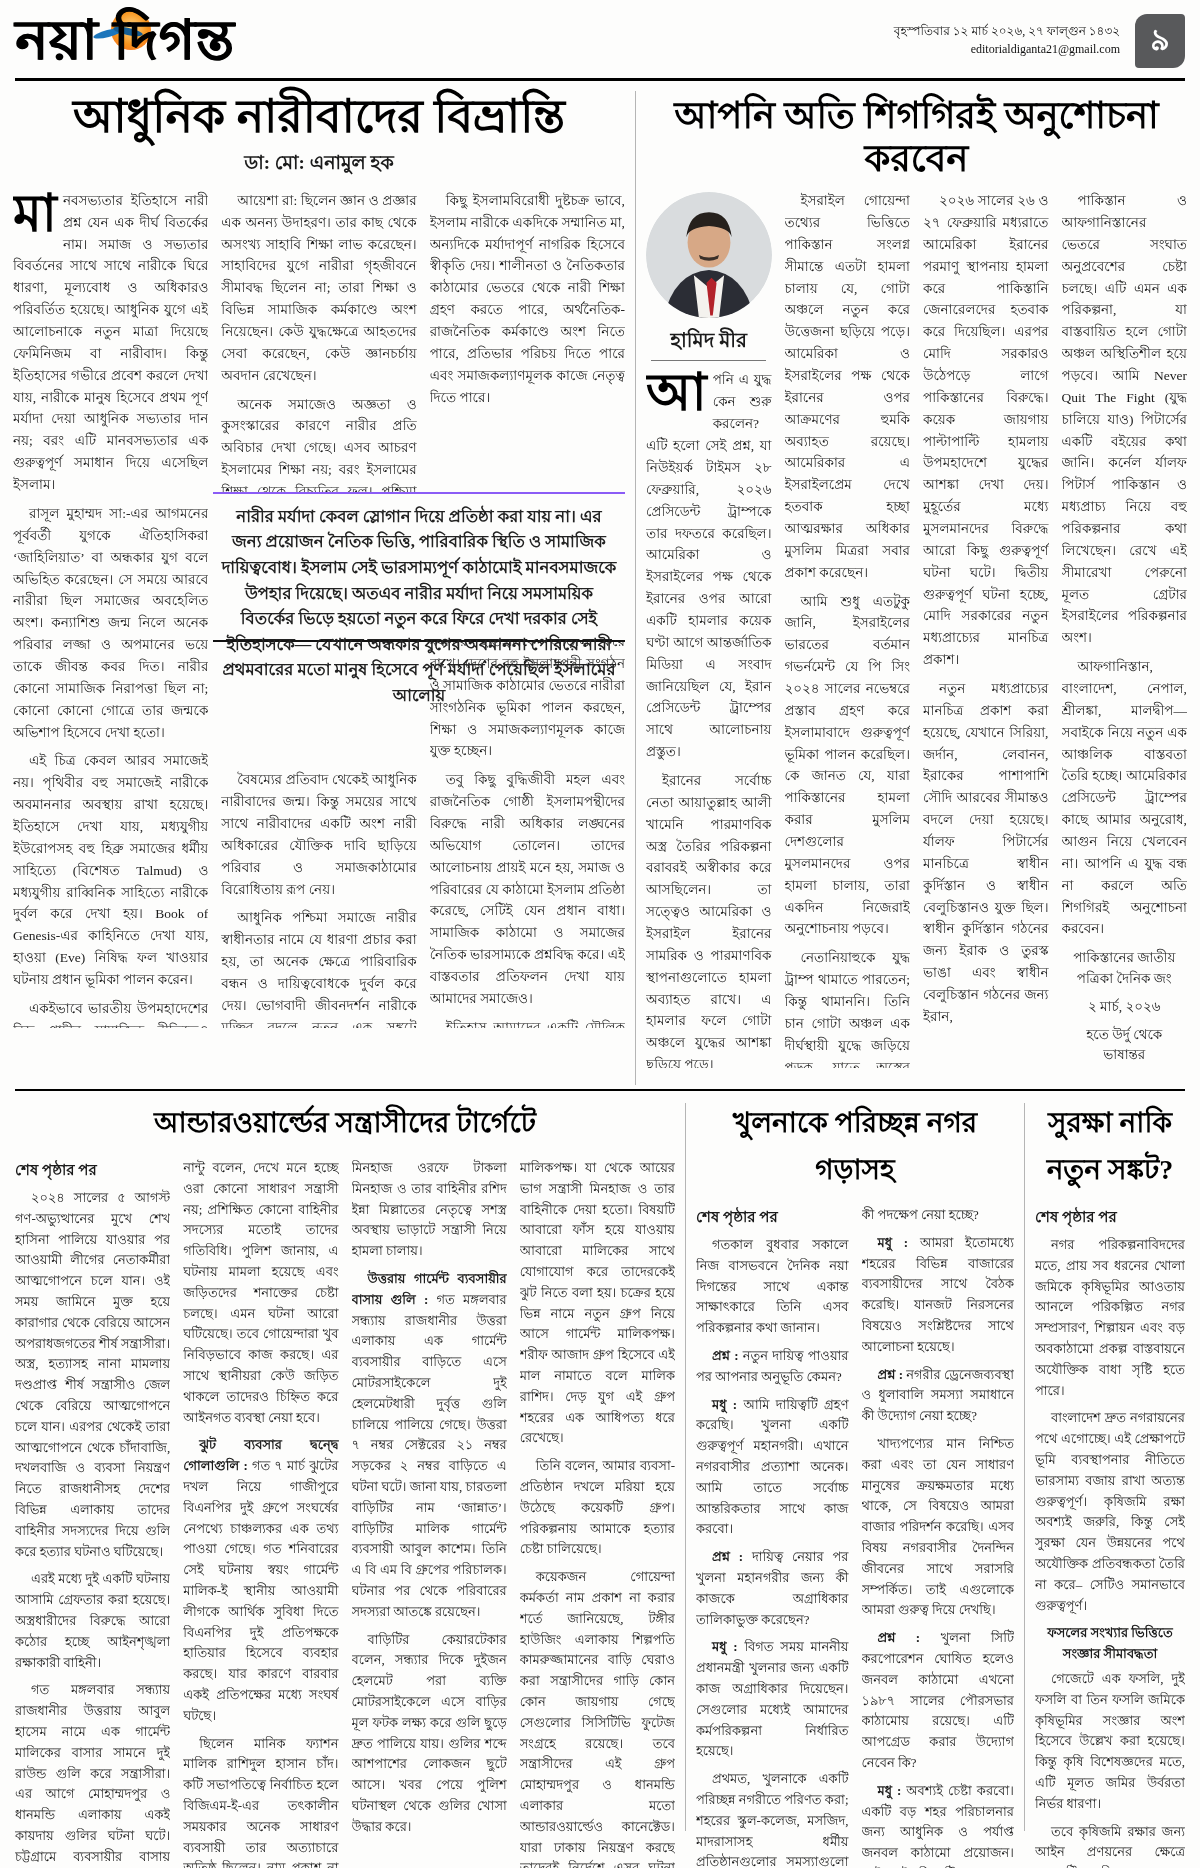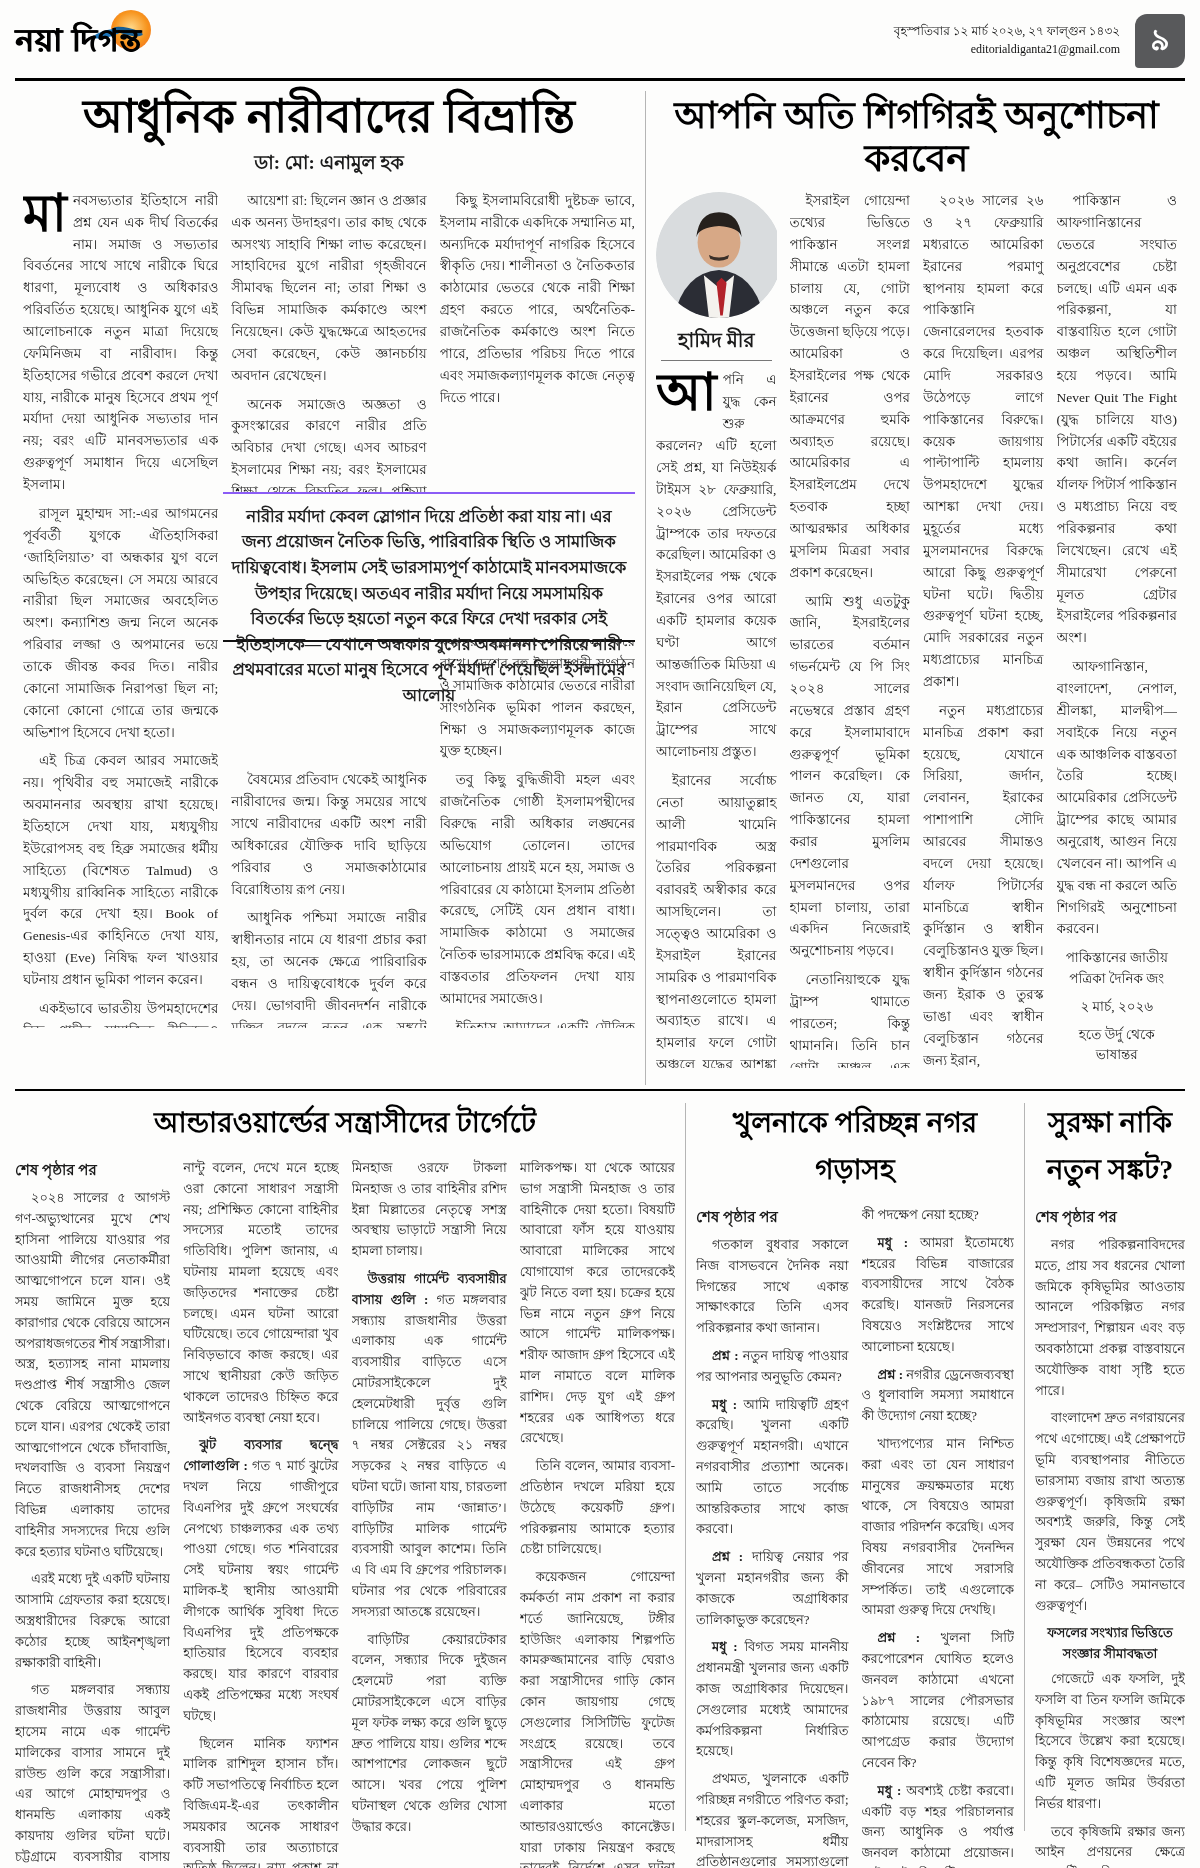--- a/index.html
+++ b/index.html
@@ -7,31 +7,31 @@
         font-family:"Liberation Serif",serif;color:#1b1b1b;overflow:hidden;}
   
   .masthead{position:relative;height:78px;padding:0 15px;}
   .logo{position:absolute;left:15px;top:8px;width:270px;height:66px;}
   .logo .sun{position:absolute;left:96px;top:2px;width:40px;height:40px;border-radius:50%;
              background:radial-gradient(circle at 50% 45%,#ffd98a 0%,#f7941d 55%,#f26522 100%);}
   .logo .bird{position:absolute;left:78px;top:18px;width:52px;height:16px;}
   .logo .bird span{position:absolute;display:block;height:7px;border-radius:50%;background:#1b75bb;}
   .logo .bird span:nth-child(1){left:0;top:4px;width:30px;transform:rotate(-14deg);}
   .logo .bird span:nth-child(2){left:20px;top:2px;width:30px;transform:rotate(12deg);background:#155e95;}
-  .logo .word{position:relative;font-weight:700;font-size:31px;line-height:66px;color:#000;
+  .logo .word{position:relative;font-weight:700;font-size:55px;line-height:66px;color:#000;
               letter-spacing:1px;text-shadow:1px 0 0 #000;}
   .mast-right{position:absolute;right:80px;top:22px;text-align:right;font-size:12px;line-height:1.5;color:#111;}
   .mast-right .email{font-family:"Liberation Serif",serif;}
   .page-badge{position:absolute;right:15px;top:14px;width:50px;height:54px;background:#58595b;
               border-radius:12px 4px 12px 4px;color:#fff;font-size:30px;font-weight:700;
               display:flex;align-items:center;justify-content:center;}
   .rule-heavy{border-top:3px solid #000;margin:0 15px;}
   .rule-mid{border-top:2px solid #000;margin:4px 15px 0;}
   
-  .top-section{display:flex;padding:6px 23px 0;height:1004px;box-sizing:border-box;}
+  .top-section{display:flex;padding:6px 13px 0;height:1004px;box-sizing:border-box;}
   .vdiv{width:1px;background:#b5b5b5;margin:4px 10px 0;}
   .headline-1{font-size:46px;font-weight:700;text-align:center;margin:4px 0 2px;line-height:1.15;color:#000;}
   .byline-1{font-size:19px;font-weight:700;text-align:center;margin:2px 0 10px;}
   .headline-2{font-size:37px;font-weight:700;text-align:center;margin:8px 0 10px;line-height:1.15;color:#000;}
   .cols{display:flex;gap:13px;position:relative;}
   .col{flex:1;overflow:hidden;font-size:13.5px;line-height:1.62;text-align:justify;}
   .col p{margin:0 0 7px;text-indent:16px;}
   .col p.noindent{text-indent:0;}
   .col p.sub{text-indent:0;font-weight:700;text-align:center;margin:4px 0;}
   .col p.cont{text-indent:0;font-weight:700;font-size:15px;margin:0 0 6px;}

